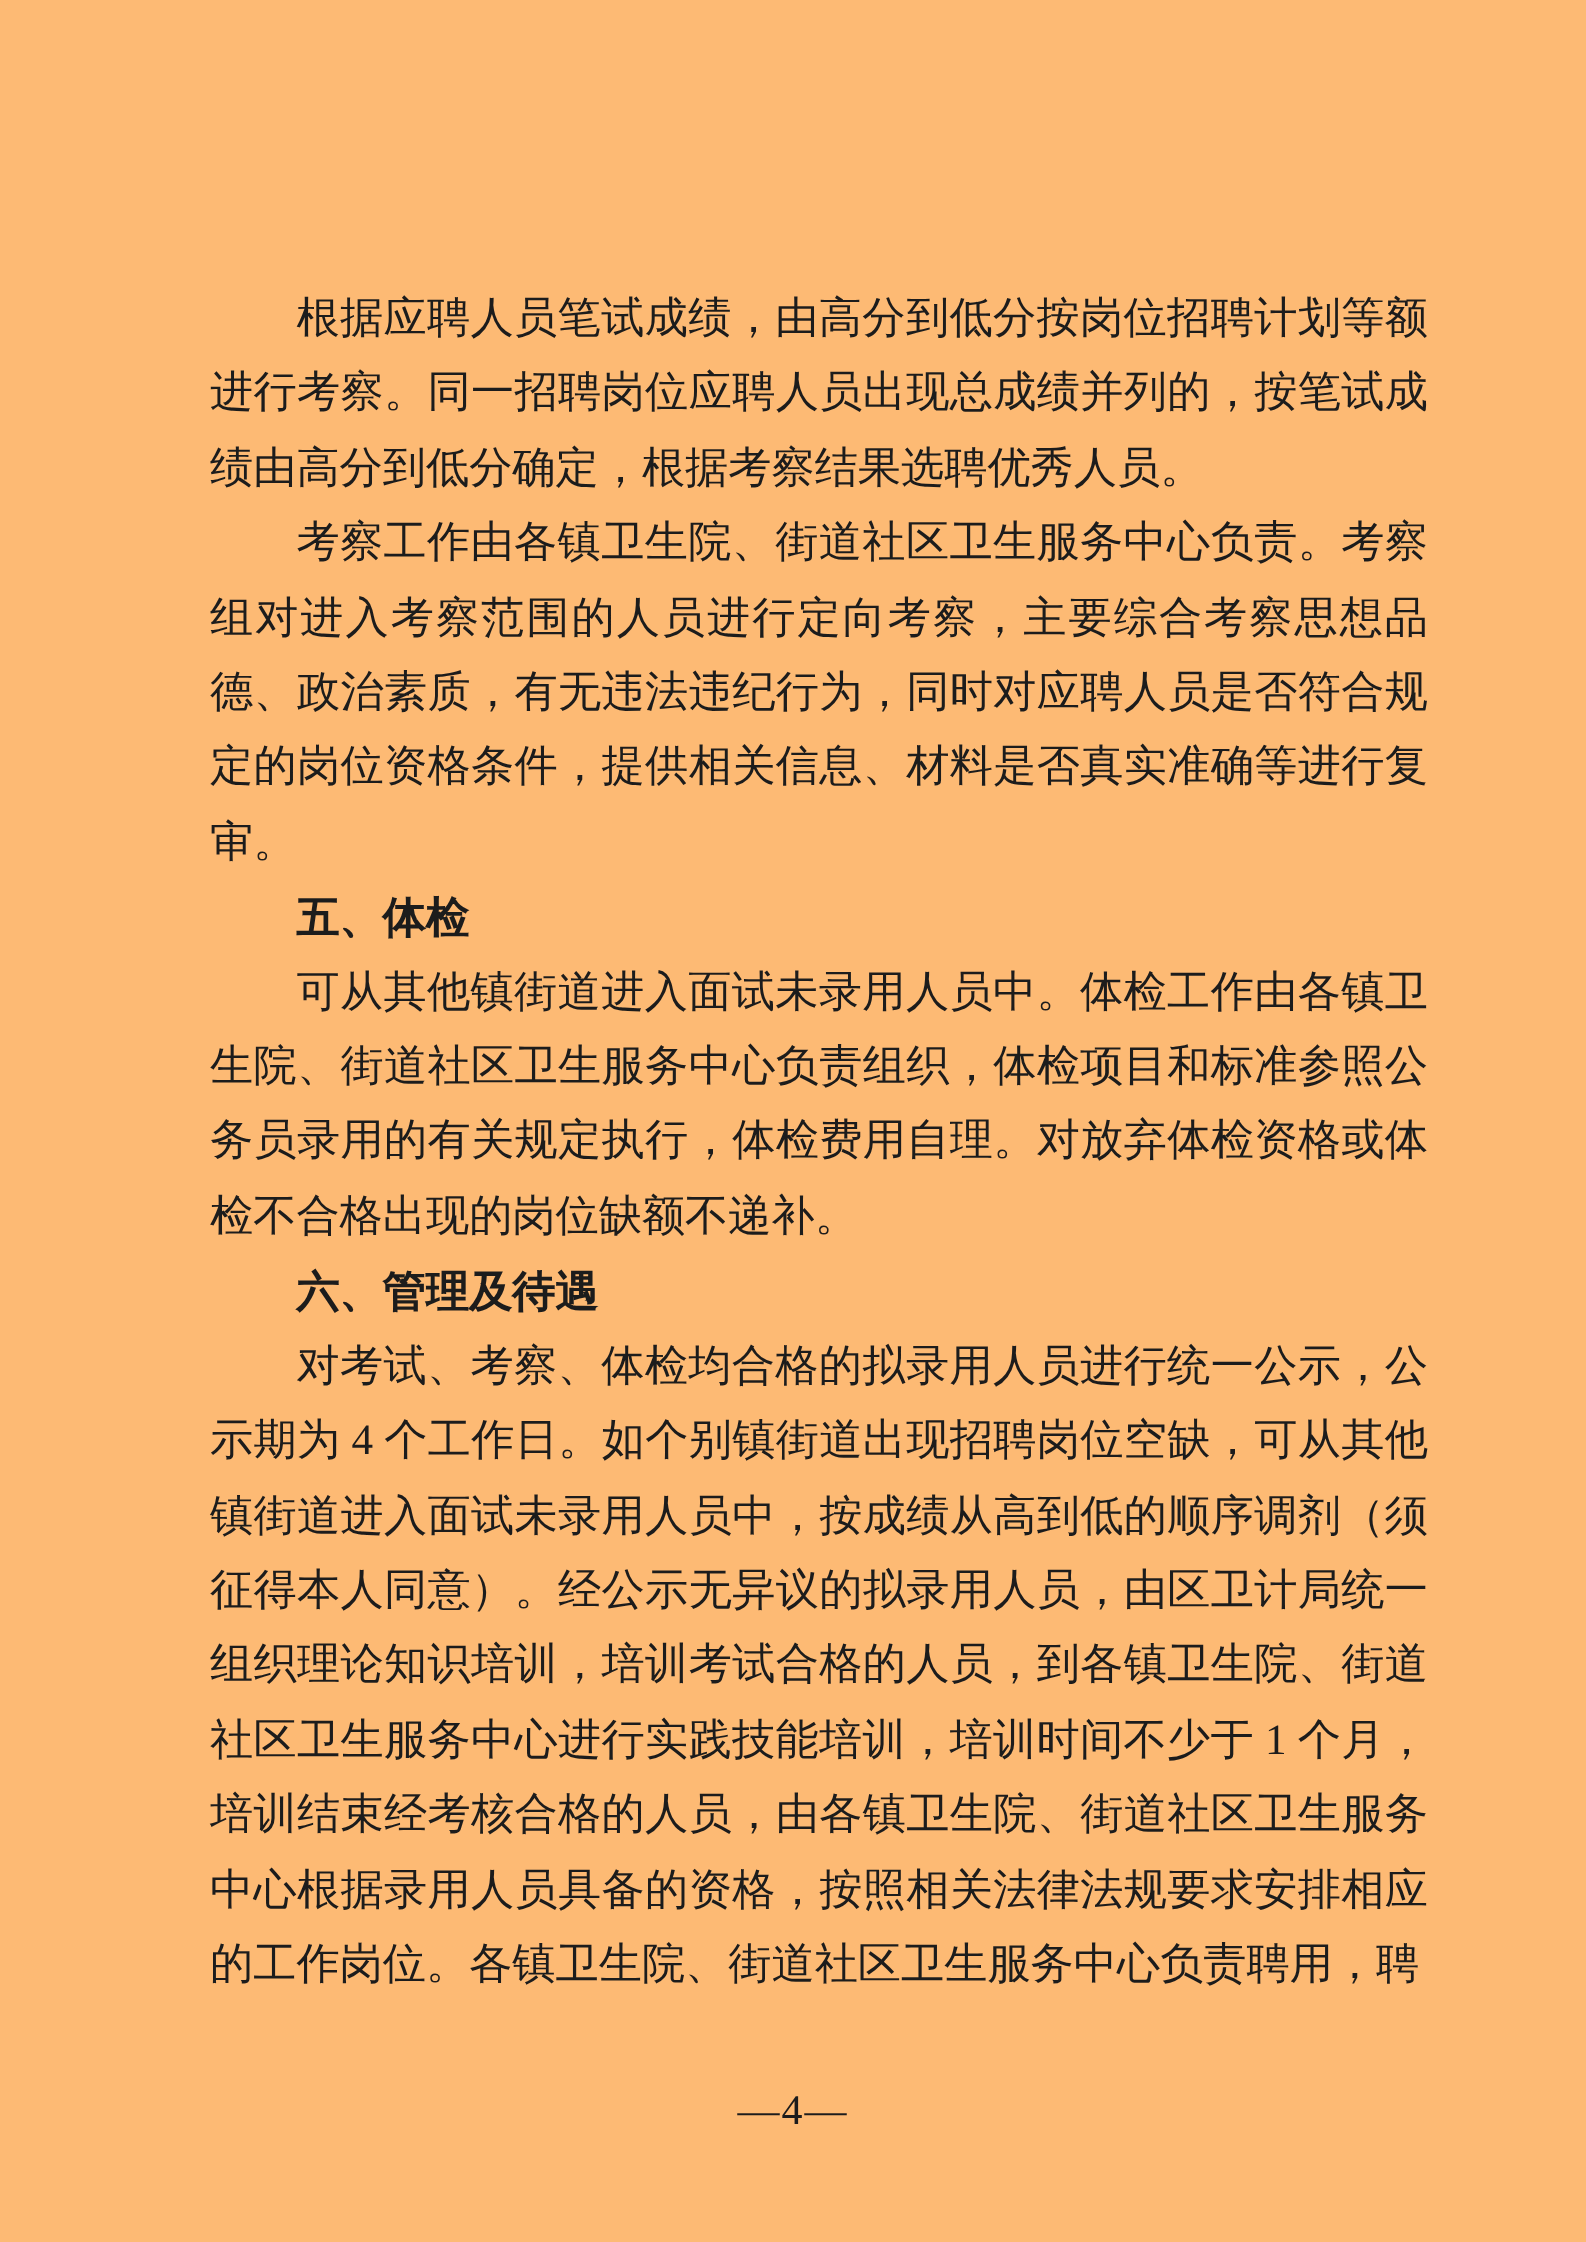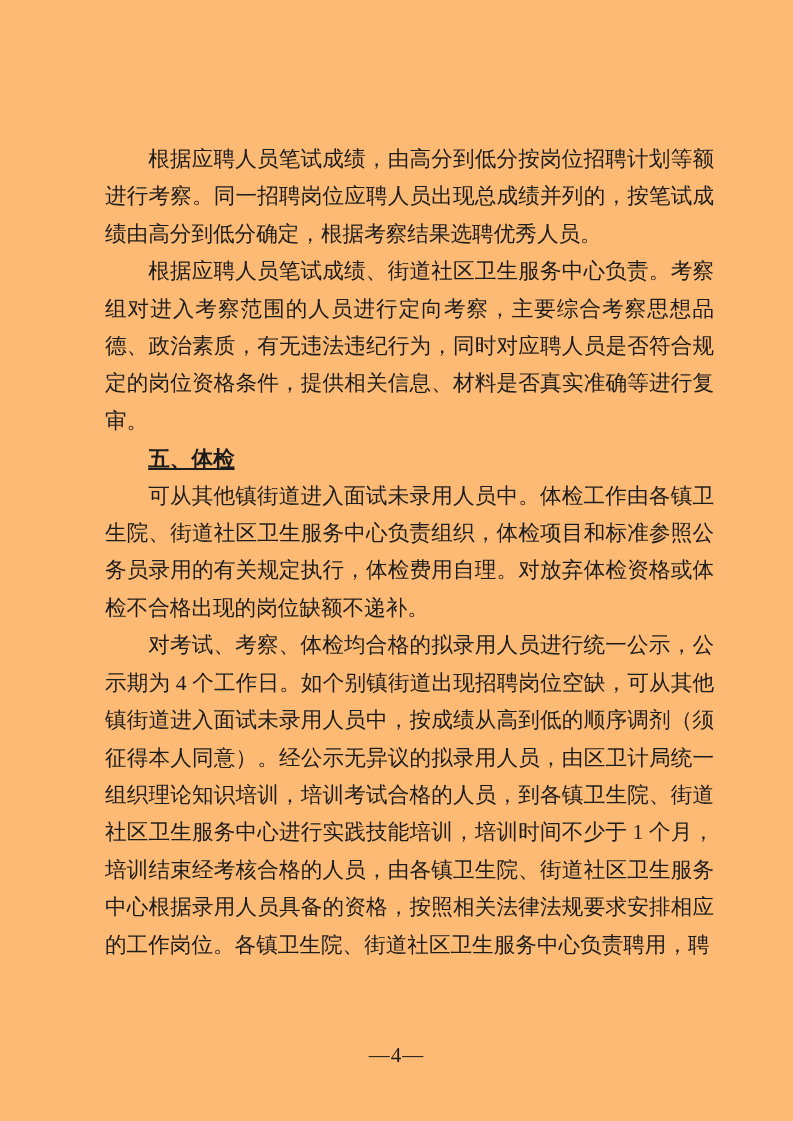--- a/index.html
+++ b/index.html
@@ -31,39 +31,39 @@
   }
   .text-block p {
     margin: 0;
     padding: 0;
     text-indent: 2em;
   }
   .text-block p.heading {
     font-family: "Liberation Sans", "DejaVu Sans", sans-serif;
     font-weight: bold;
     text-align: left;
-    text-decoration: underline;
   }
   .page-footer {
     position: absolute;
     left: 0;
     top: 1040px;
     width: 100%;
     text-align: center;
     font-size: 21px;
     line-height: 30px;
     color: #1c1c1c;
     letter-spacing: 1px;
   }
 </style>
 </head>
 <body>
 
 <div class="page">
   <div class="text-block">
       <p class="body-para">根据应聘人员笔试成绩，由高分到低分按岗位招聘计划等额进行考察。同一招聘岗位应聘人员出现总成绩并列的，按笔试成绩由高分到低分确定，根据考察结果选聘优秀人员。</p>
-      <p class="body-para">根据应聘人员笔试成绩、街道社区卫生服务中心负责。考察组对进入考察范围的人员进行定向考察，主要综合考察思想品德、政治素质，有无违法违纪行为，同时对应聘人员是否符合规定的岗位资格条件，提供相关信息、材料是否真实准确等进行复审。</p>
+      <p class="body-para">考察工作由各镇卫生院、街道社区卫生服务中心负责。考察组对进入考察范围的人员进行定向考察，主要综合考察思想品德、政治素质，有无违法违纪行为，同时对应聘人员是否符合规定的岗位资格条件，提供相关信息、材料是否真实准确等进行复审。</p>
       <p class="heading">五、体检</p>
       <p class="body-para">可从其他镇街道进入面试未录用人员中。体检工作由各镇卫生院、街道社区卫生服务中心负责组织，体检项目和标准参照公务员录用的有关规定执行，体检费用自理。对放弃体检资格或体检不合格出现的岗位缺额不递补。</p>
+      <p class="heading">六、管理及待遇</p>
       <p class="body-para">对考试、考察、体检均合格的拟录用人员进行统一公示，公示期为 4 个工作日。如个别镇街道出现招聘岗位空缺，可从其他镇街道进入面试未录用人员中，按成绩从高到低的顺序调剂（须征得本人同意）。经公示无异议的拟录用人员，由区卫计局统一组织理论知识培训，培训考试合格的人员，到各镇卫生院、街道社区卫生服务中心进行实践技能培训，培训时间不少于 1 个月，培训结束经考核合格的人员，由各镇卫生院、街道社区卫生服务中心根据录用人员具备的资格，按照相关法律法规要求安排相应的工作岗位。各镇卫生院、街道社区卫生服务中心负责聘用，聘</p>
     </div>
   <div class="page-footer">—4—</div>
 </div>
 
 </body></html>

